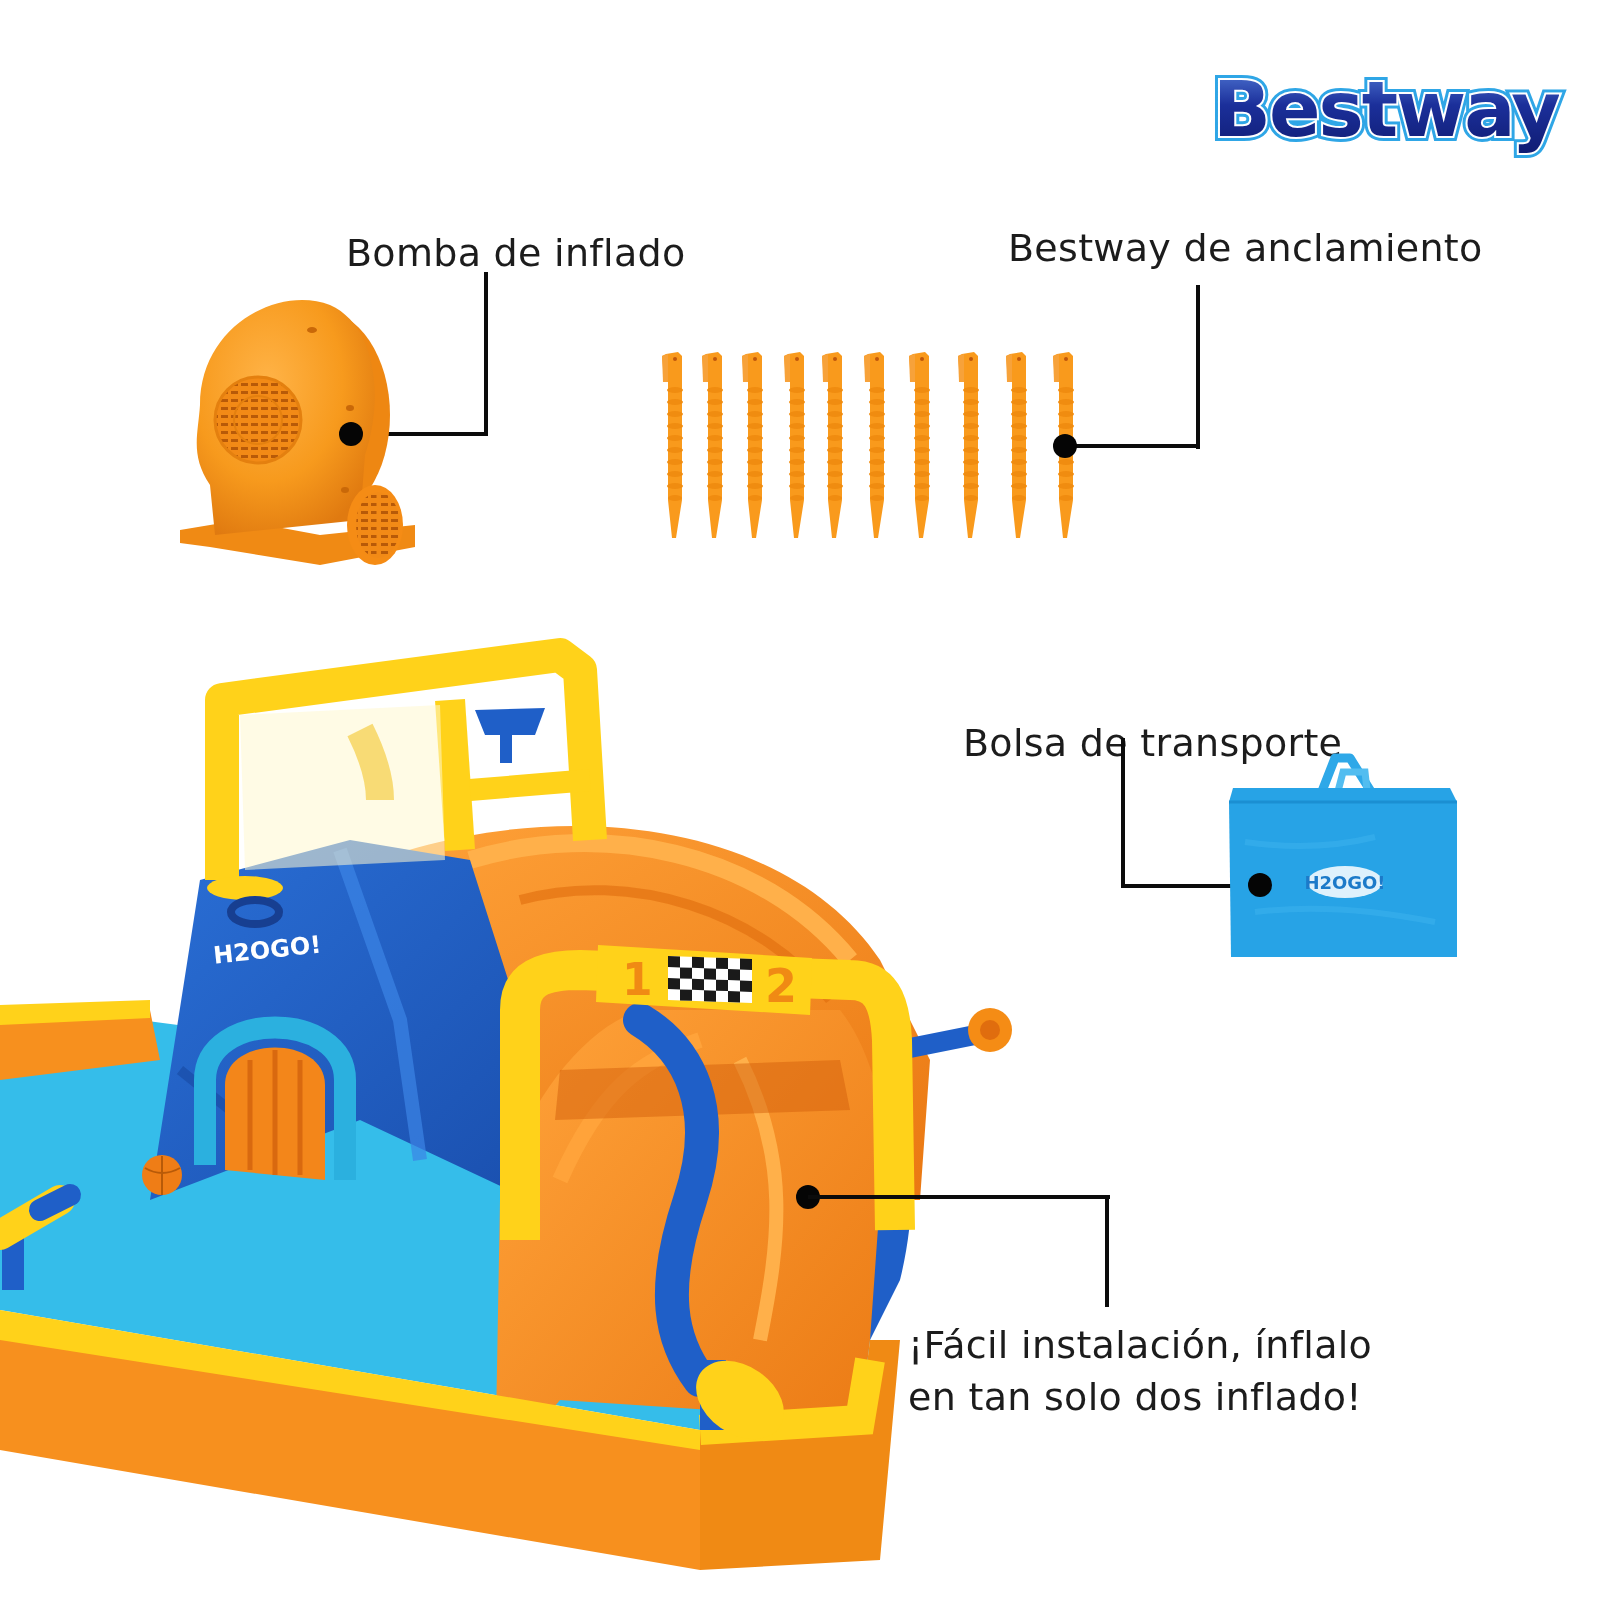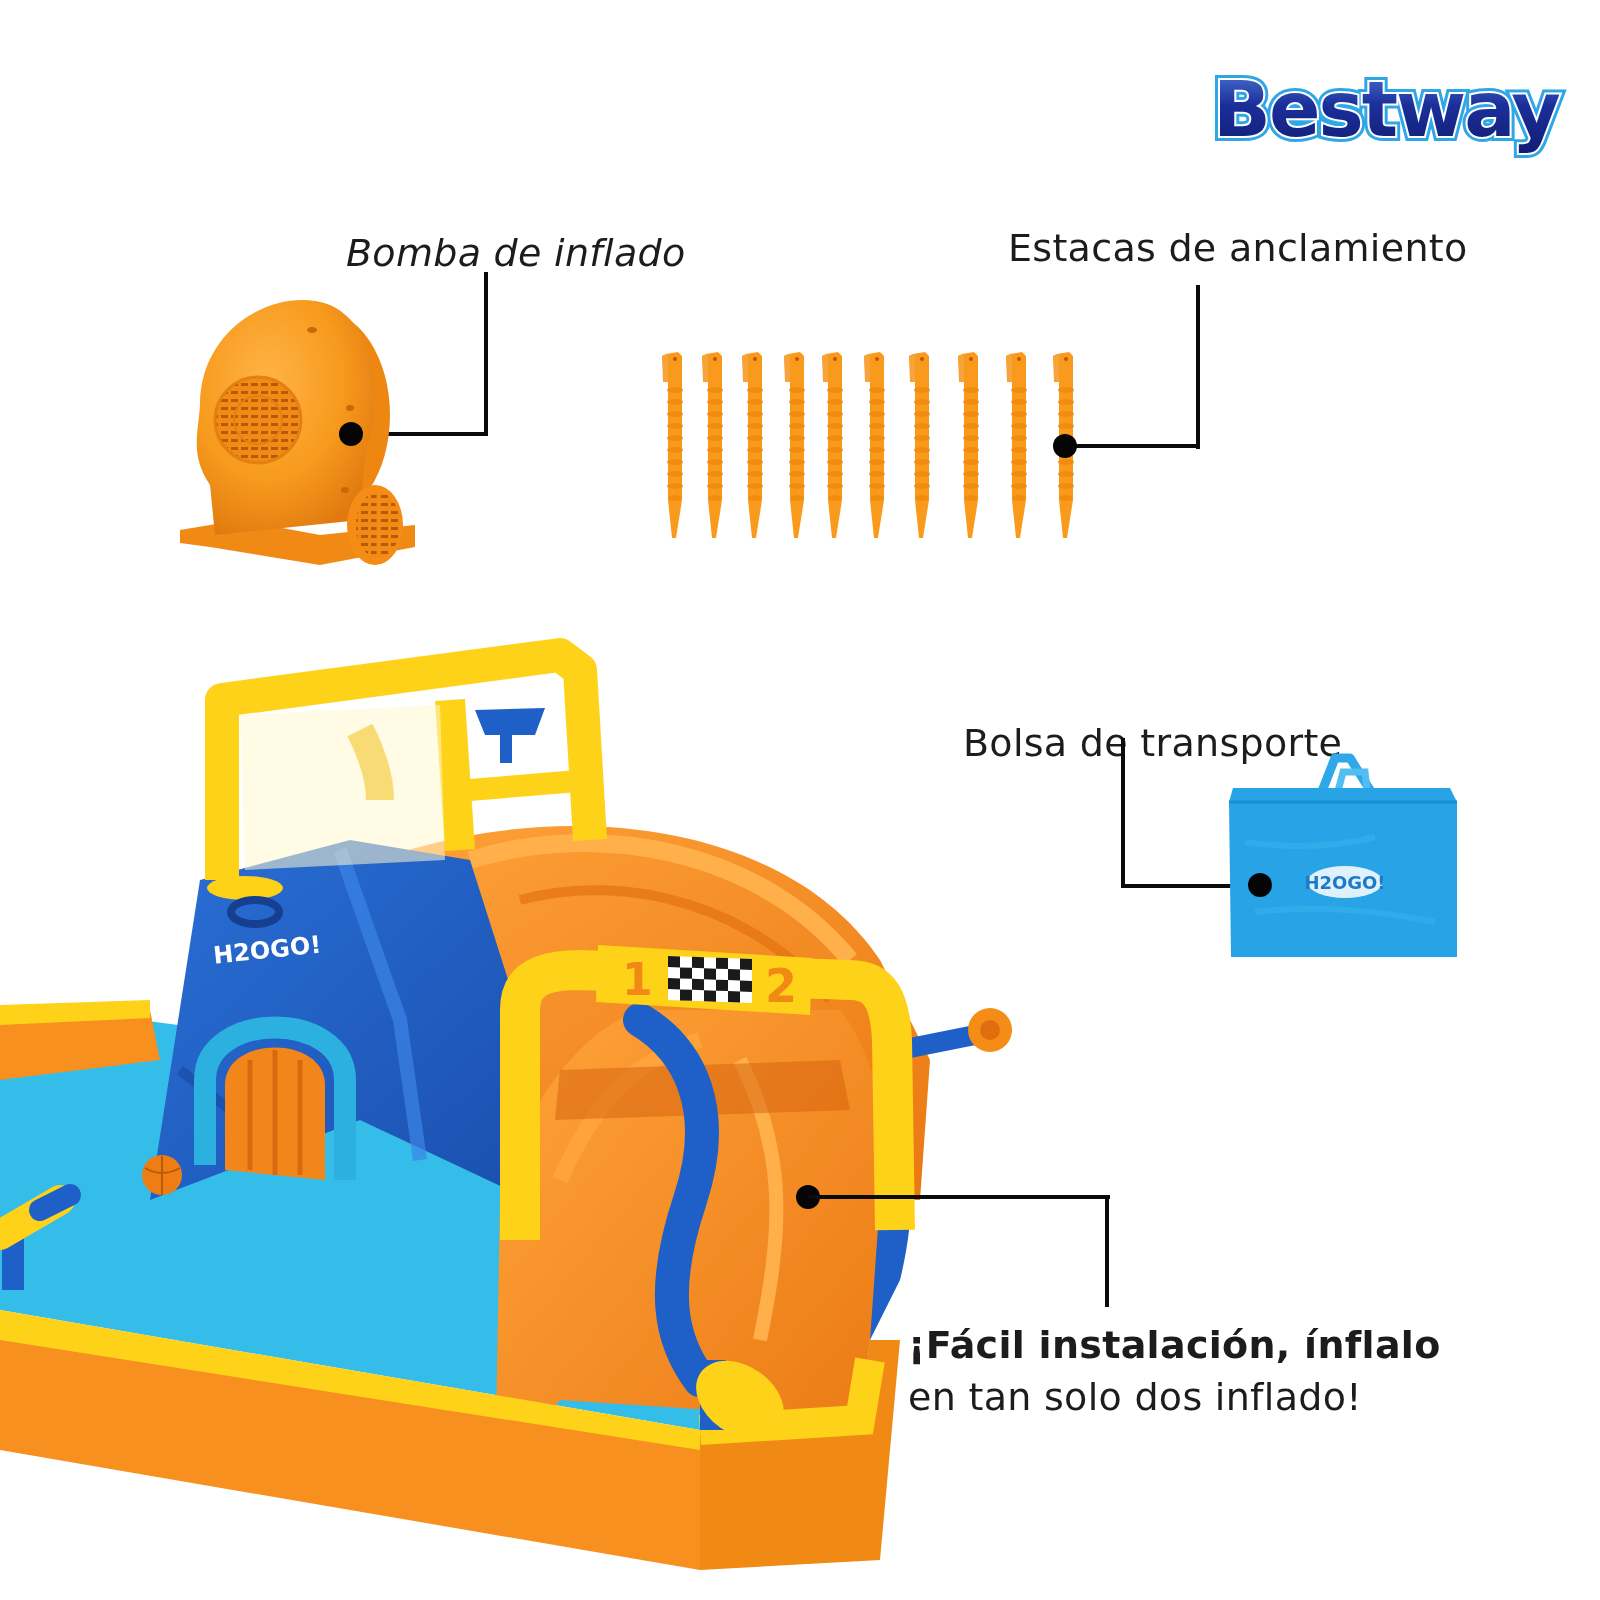--- a/index.html
+++ b/index.html
@@ -23,21 +23,21 @@
 </style>
 </head>
 <body>
 
 <div class="logo">
   <span class="logo-outline">Bestway</span>
   <span class="logo-inner">Bestway</span>
   <span class="logo-text">Bestway</span>
 </div>
 
-<div class="label" style="left:346px; top:230px;font-style:italic;">Bomba de inflado</div>
+<div class="label" style="left:346px; top:230px;">Bomba de inflado</div>
 <div class="leader" style="left:484px; top:272px; width:4px; height:164px;"></div>
 <div class="leader" style="left:352px; top:432px; width:136px; height:4px;"></div>
 
 <svg style="left:170px; top:285px;" width="260" height="300" viewBox="0 0 260 300">
   <defs>
     <radialGradient id="pg" cx="40%" cy="35%" r="70%">
       <stop offset="0" stop-color="#ffb347"></stop>
         <stop offset="0.6" stop-color="#f79a1d"></stop>
         <stop offset="1" stop-color="#e07a10"></stop>
     </radialGradient>
@@ -60,21 +60,21 @@
   <ellipse cx="205" cy="240" rx="28" ry="40" fill="#f58c15"></ellipse>
   <ellipse cx="208" cy="240" rx="22" ry="33" fill="url(#grill)"></ellipse>
   <line x1="208" y1="208" x2="208" y2="272" stroke="#f28a16" stroke-width="3"></line>
 
   <ellipse cx="142" cy="45" rx="5" ry="3" fill="#c96808"></ellipse>
   <ellipse cx="180" cy="123" rx="4" ry="3" fill="#c96808"></ellipse>
   <ellipse cx="175" cy="205" rx="4" ry="3" fill="#c96808"></ellipse>
 </svg>
 <div class="dot" style="left:339px; top:422px;"></div>
 
-<div class="label" style="left:1008px; top:225px;">Estacas de anclamiento</div>
+<div class="label" style="left:1008px; top:225px;">Bestway de anclamiento</div>
 <div class="leader" style="left:1196px; top:285px; width:4px; height:164px;"></div>
 <div class="leader" style="left:1066px; top:444px; width:134px; height:4px;"></div>
 
 <svg style="left:660px; top:350px;" width="430" height="195" viewBox="0 0 430 195">
   <defs>
     <g id="stake">
       <path d="M6 4 L18 2 L22 6 L22 150 L16 188 L12 188 L8 150 L8 30 L4 30 L2 6 Z" fill="#f99a1c"></path>
       <path d="M2 6 L8 4 L8 32 L3 32 Z" fill="#f7a23a"></path>
       <circle cx="15" cy="9" r="2" fill="#c0560a"></circle>
       <g fill="#f08c10">
@@ -221,14 +221,14 @@
   <ellipse cx="740" cy="760" rx="48" ry="34" fill="#ffd21a" transform="rotate(35 740 760)"></ellipse>
 
   <rect x="2" y="580" width="22" height="70" fill="#1f5fc8"></rect>
   <path d="M0 595 L60 560" stroke="#ffd21a" stroke-width="30" stroke-linecap="round"></path>
   <path d="M40 570 L70 555" stroke="#1f5fc8" stroke-width="22" stroke-linecap="round"></path>
 </svg>
 <div class="dot" style="left:796px; top:1185px;"></div>
 
 <div class="leader" style="left:808px; top:1195px; width:302px; height:4px;"></div>
 <div class="leader" style="left:1105px; top:1195px; width:4px; height:112px;"></div>
-<div class="label" style="left:908px; top:1322px;font-weight:bold;">¡Fácil instalación, ínflalo</div>
+<div class="label" style="left:908px; top:1322px;">¡Fácil instalación, ínflalo</div>
 <div class="label" style="left:908px; top:1374px;">en tan solo dos inflado!</div>
 
 </body></html>

